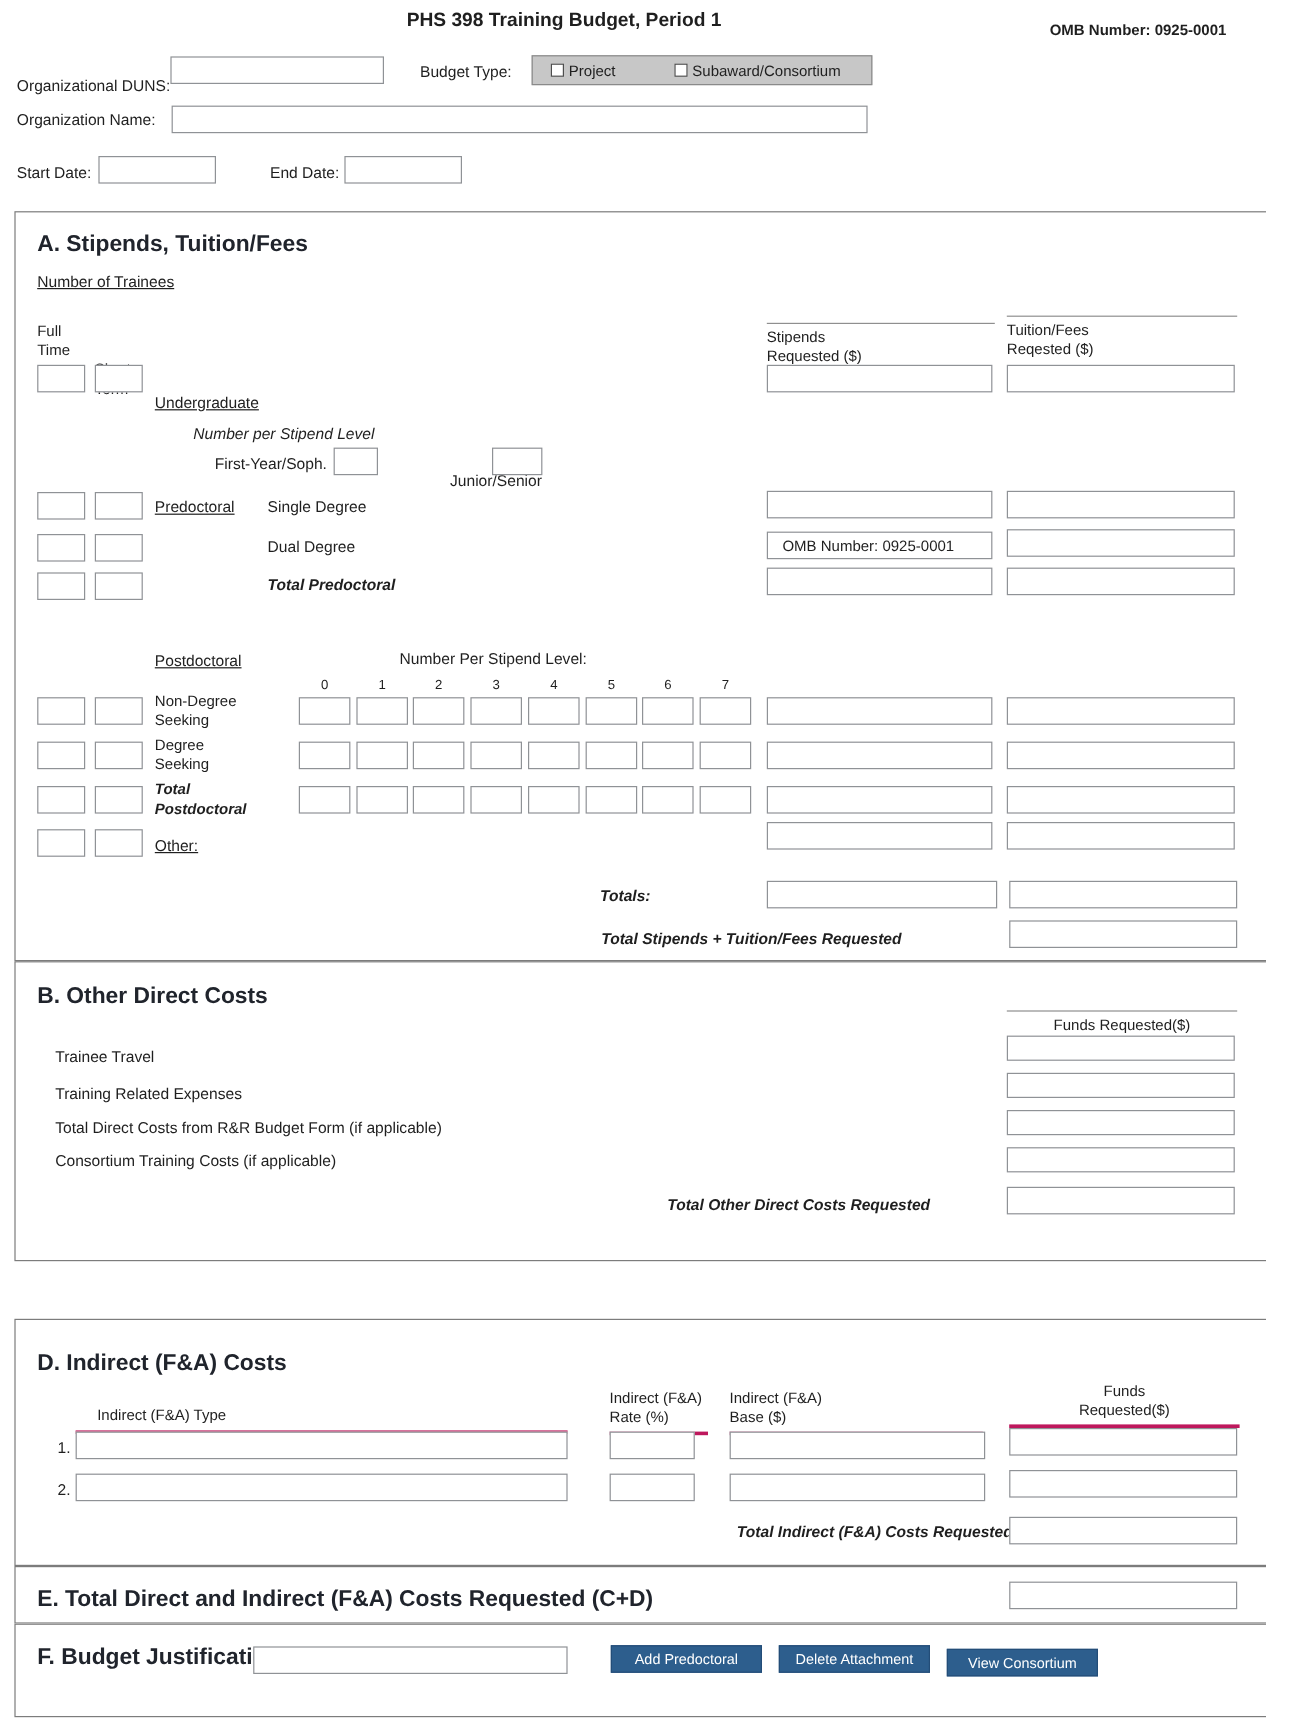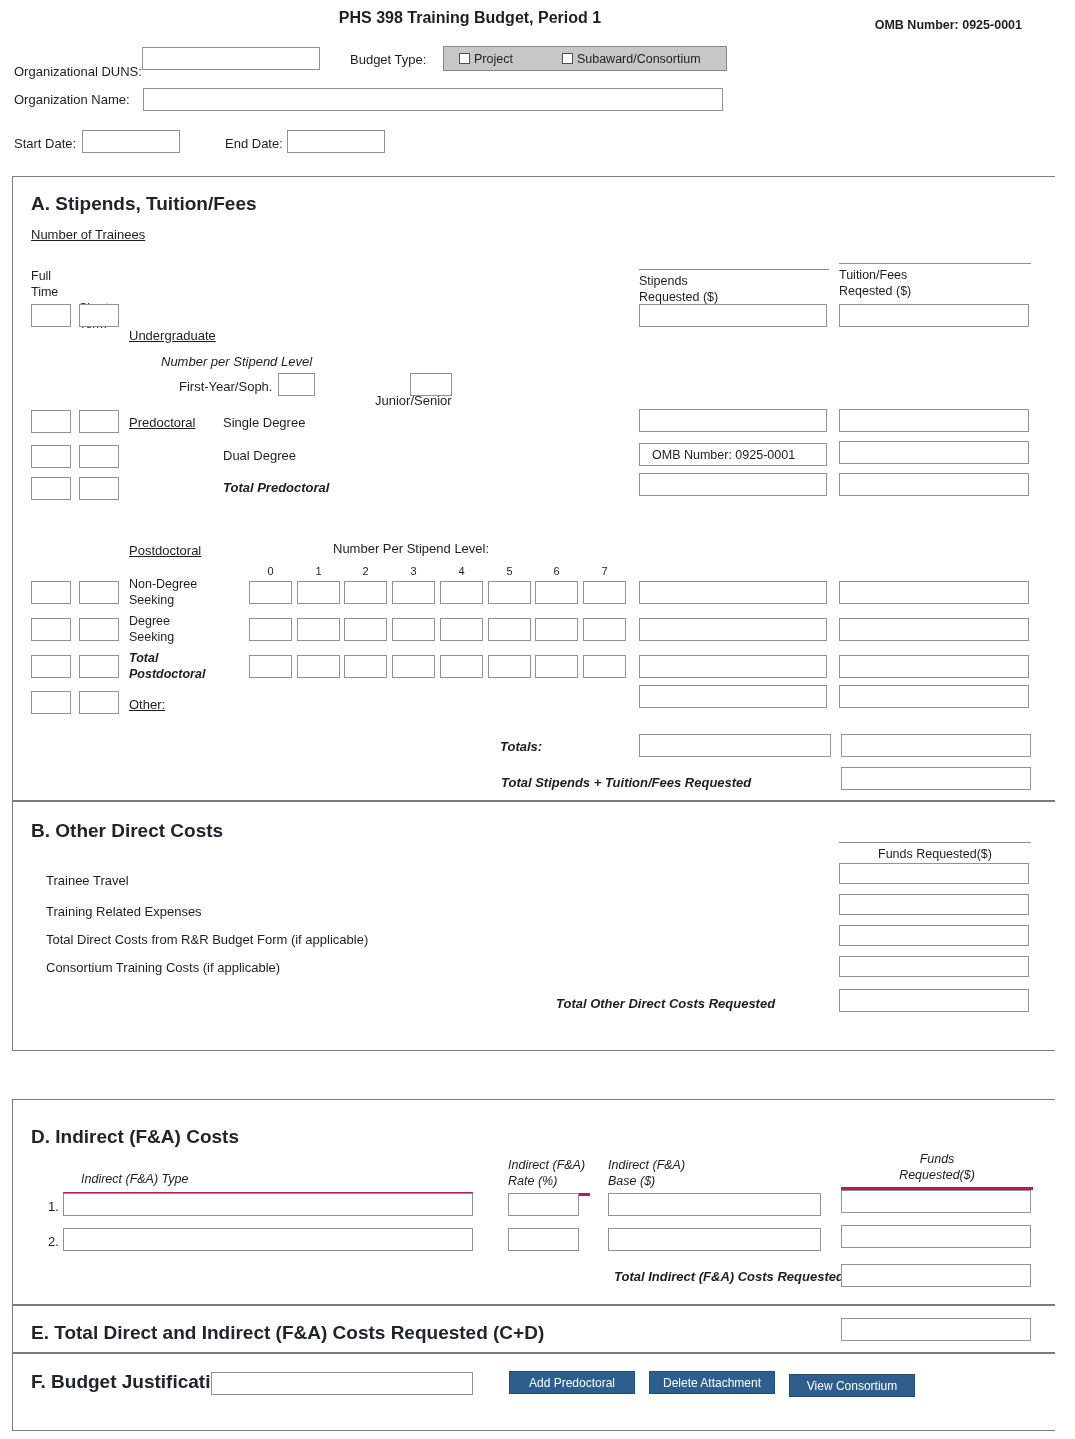--- a/index.html
+++ b/index.html
@@ -11,21 +11,21 @@
   .bi { font-weight:bold; font-style:italic; }
   .it { font-style:italic; }
   .title { position:absolute; left:0; top:9px; width:940px; text-align:center; font-size:16px; font-weight:bold; }
   .omb { position:absolute; left:850px; top:18px; width:172px; text-align:right; font-size:12.5px; font-weight:bold; }
   .inp { position:absolute; border:1px solid #8f9296; background:#fff; height:23px;
          font-family:"Liberation Sans", sans-serif; font-size:13px; padding:0 4px; outline:none; }
   .sec { position:absolute; border:1px solid #7c7c7c; background:#fff; }
   .sechead { position:absolute; font-size:19px; font-weight:bold; white-space:nowrap; color:#20242c;text-align:center; }
   .colhdr { position:absolute; font-size:12.5px; white-space:pre-line; line-height:1.25; }
   .overline { border-top:1px solid #8f8f8f; padding-top:4px; }
-  .underl { border-bottom:3px solid #be185d; padding-bottom:4px;font-style:italic; }
+  .underl { border-bottom:3px solid #be185d; padding-bottom:4px; }
   .btn { position:absolute; background:#2d5e8d; color:#ffffff; border:1px solid #234d78;
          font-family:"Liberation Sans", sans-serif; font-size:12px; text-align:center; cursor:pointer; }
   .cb { display:inline-block; width:11px; height:11px; border:1px solid #4e4e4e; background:#fff; flex:0 0 auto; }
   .bt-bar { position:absolute; background:#c7c7c7; border:1px solid #8a8a8a; display:flex; align-items:center; font-size:12.5px; }
   .cbl { margin-left:4px; white-space:nowrap; }
   .lvl { position:absolute; font-size:11px; text-align:center; }
   .ombbox { position:absolute; border:1px solid #8f9296; background:#fff; height:23px; font-size:12.5px;
             display:flex; align-items:center; padding-left:12px; white-space:nowrap; }
 </style>
 </head>

